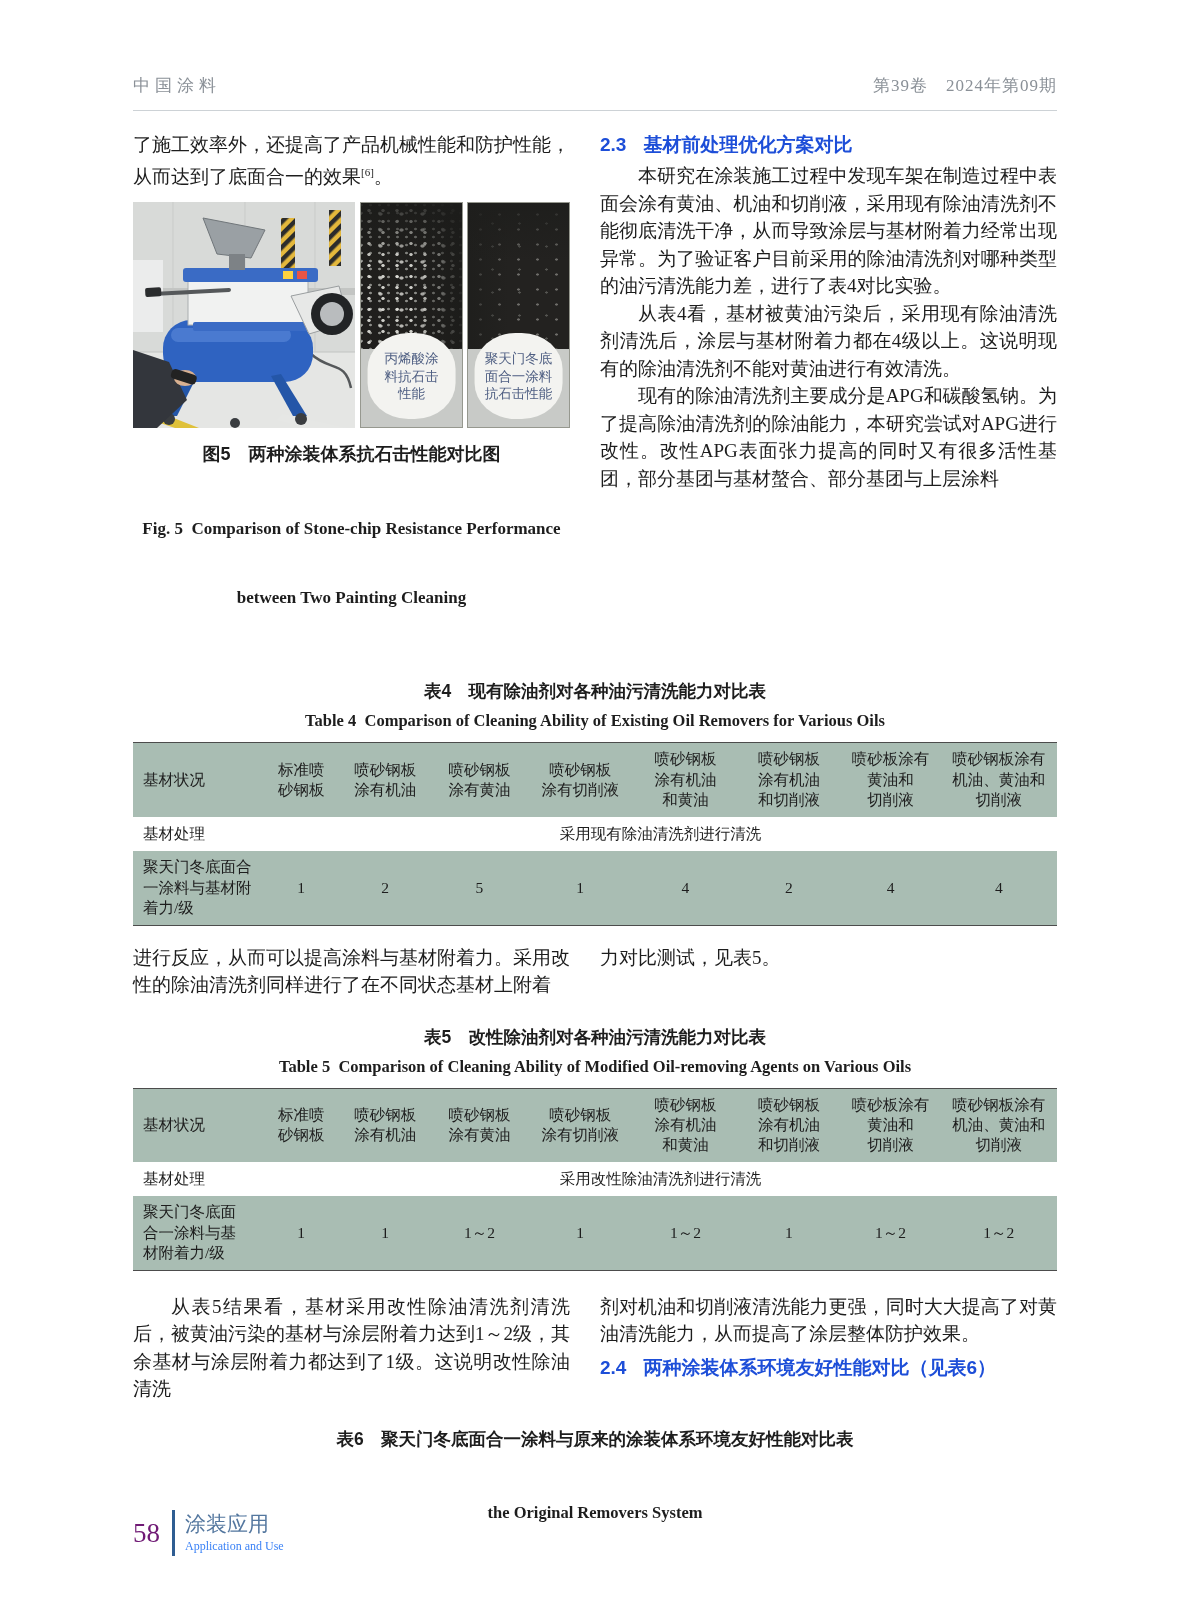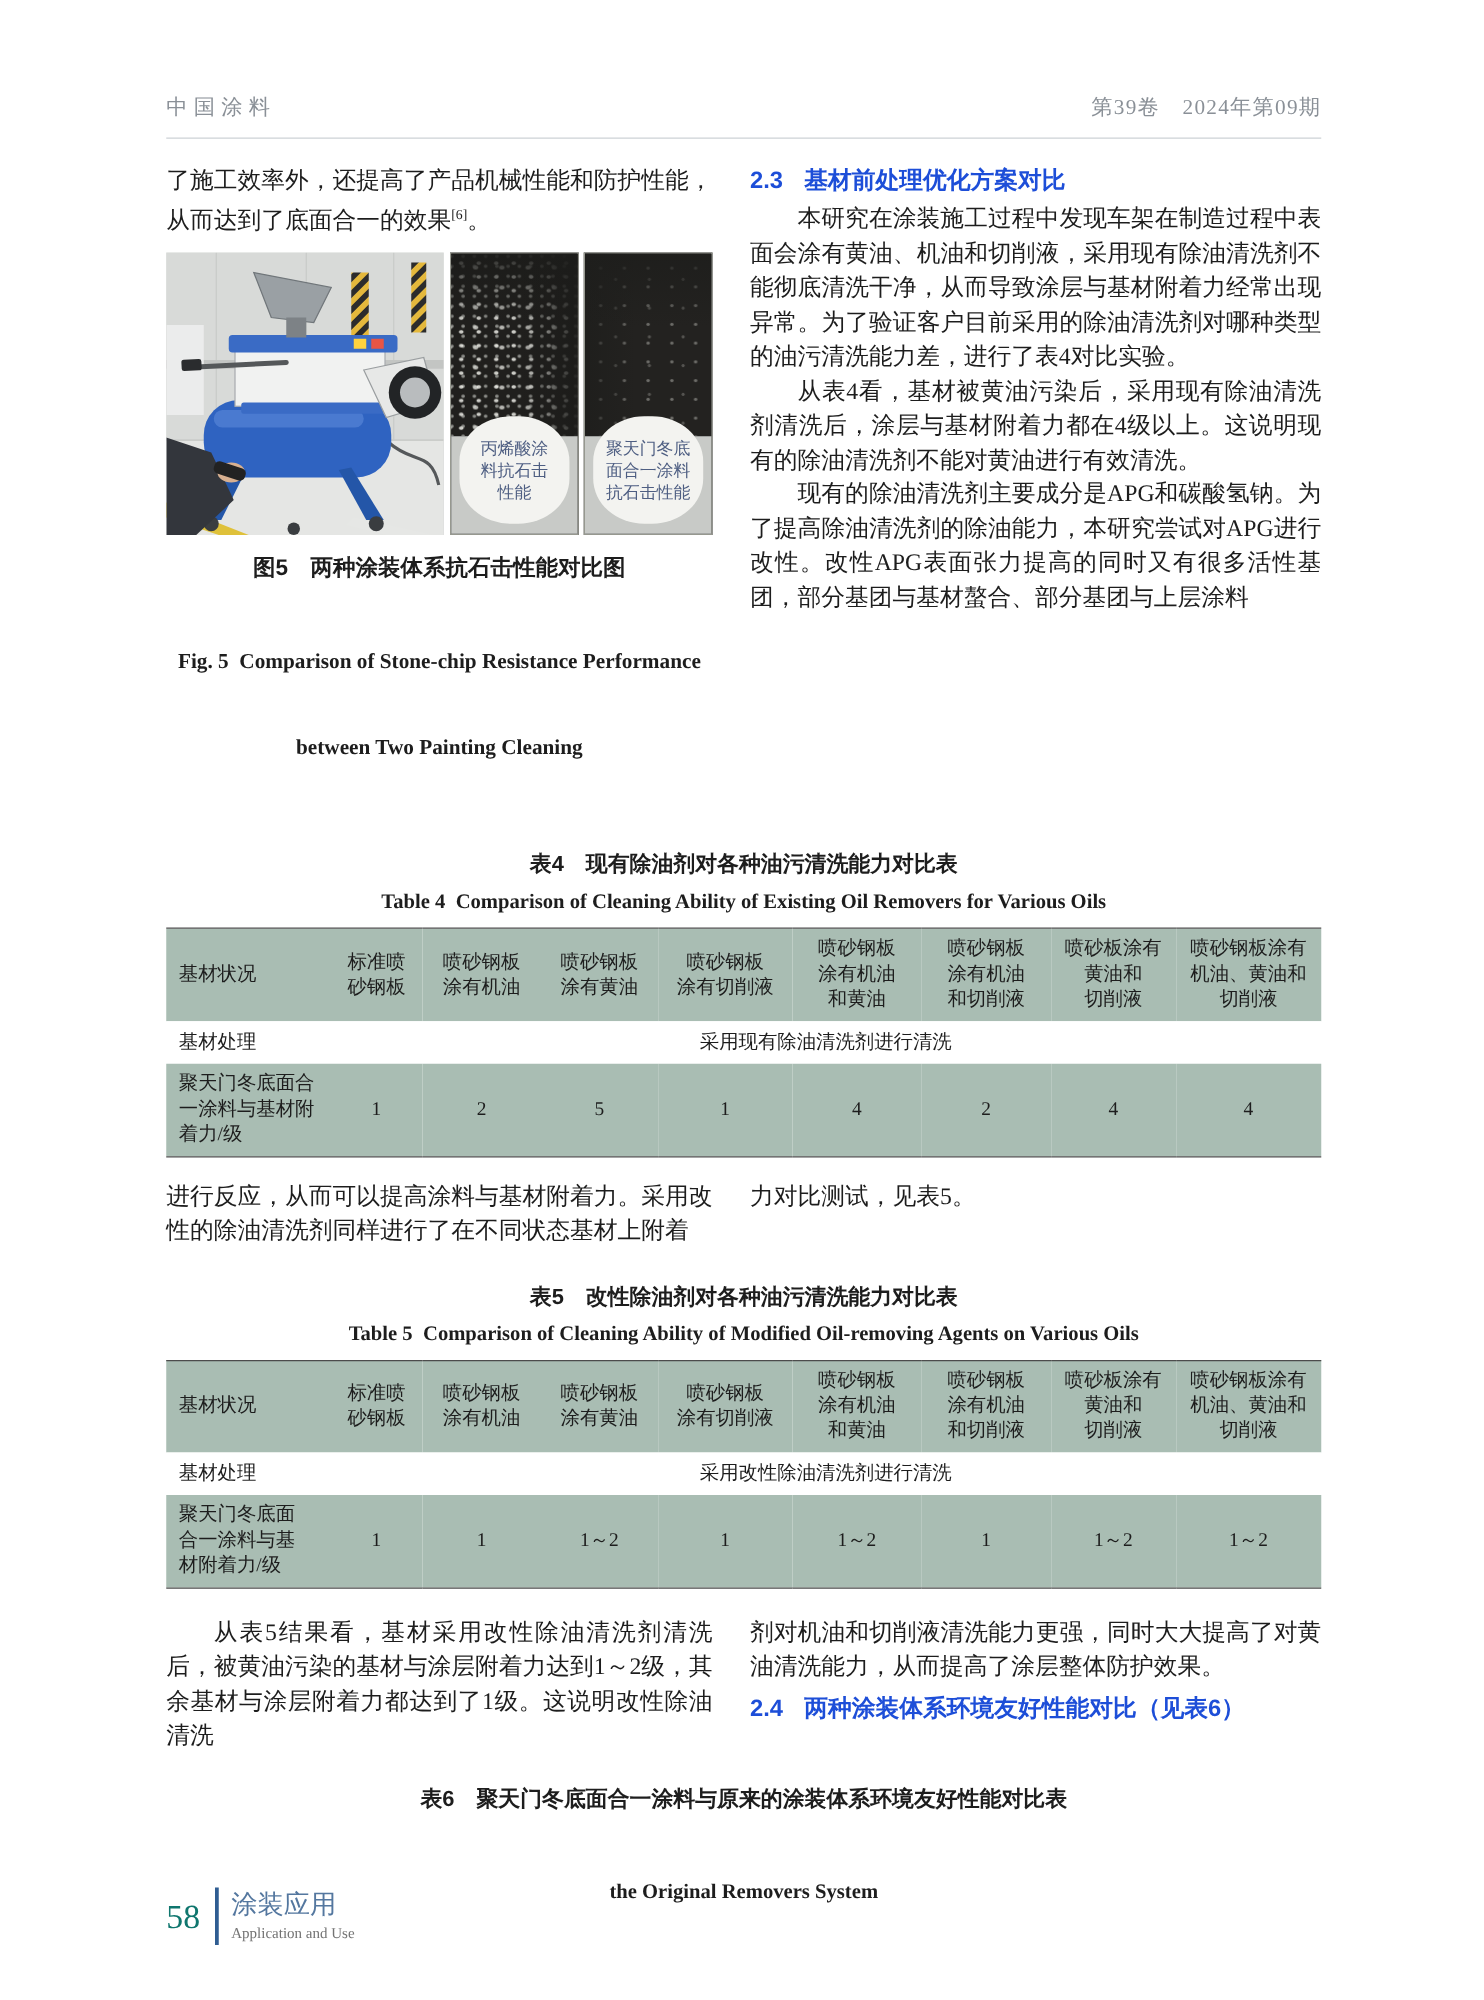--- a/index.html
+++ b/index.html
@@ -112,27 +112,27 @@
   table.cmp .green { background:#a9bdb3; }
   table.cmp .lab { text-align:left; padding-left:10px; }
   tr.treat-row td { background:#ffffff; padding:7px 2px; }
   tr.data-row td { background:#a9bdb3; }
 
   
   .pg-footer {
     position:absolute; left:133px; bottom:44px;
     display:flex; align-items:center;
   }
-  .pg-num { font-size:27px; color:#0f766e; margin-right:12px; }
+  .pg-num { font-size:27px; color:#701a75; margin-right:12px; }
   .pg-bar { width:3px; height:46px; background:#2f5d92; margin-right:10px; }
   .pg-sec-zh {
     font-family:"Liberation Sans", sans-serif; font-size:21px; color:#54779f;
     line-height:24px;
   }
-  .pg-sec-en { font-size:12px; color:#737373; margin-top:3px; }
+  .pg-sec-en { font-size:12px; color:#3b82f6; margin-top:3px; }
 </style>
 </head>
 <body>
 
 <div class="page">
   <div class="content">
 
     <div class="pg-header">
       <span class="journal-name">中国涂料</span>
       <span class="issue-info">第39卷　2024年第09期</span>

